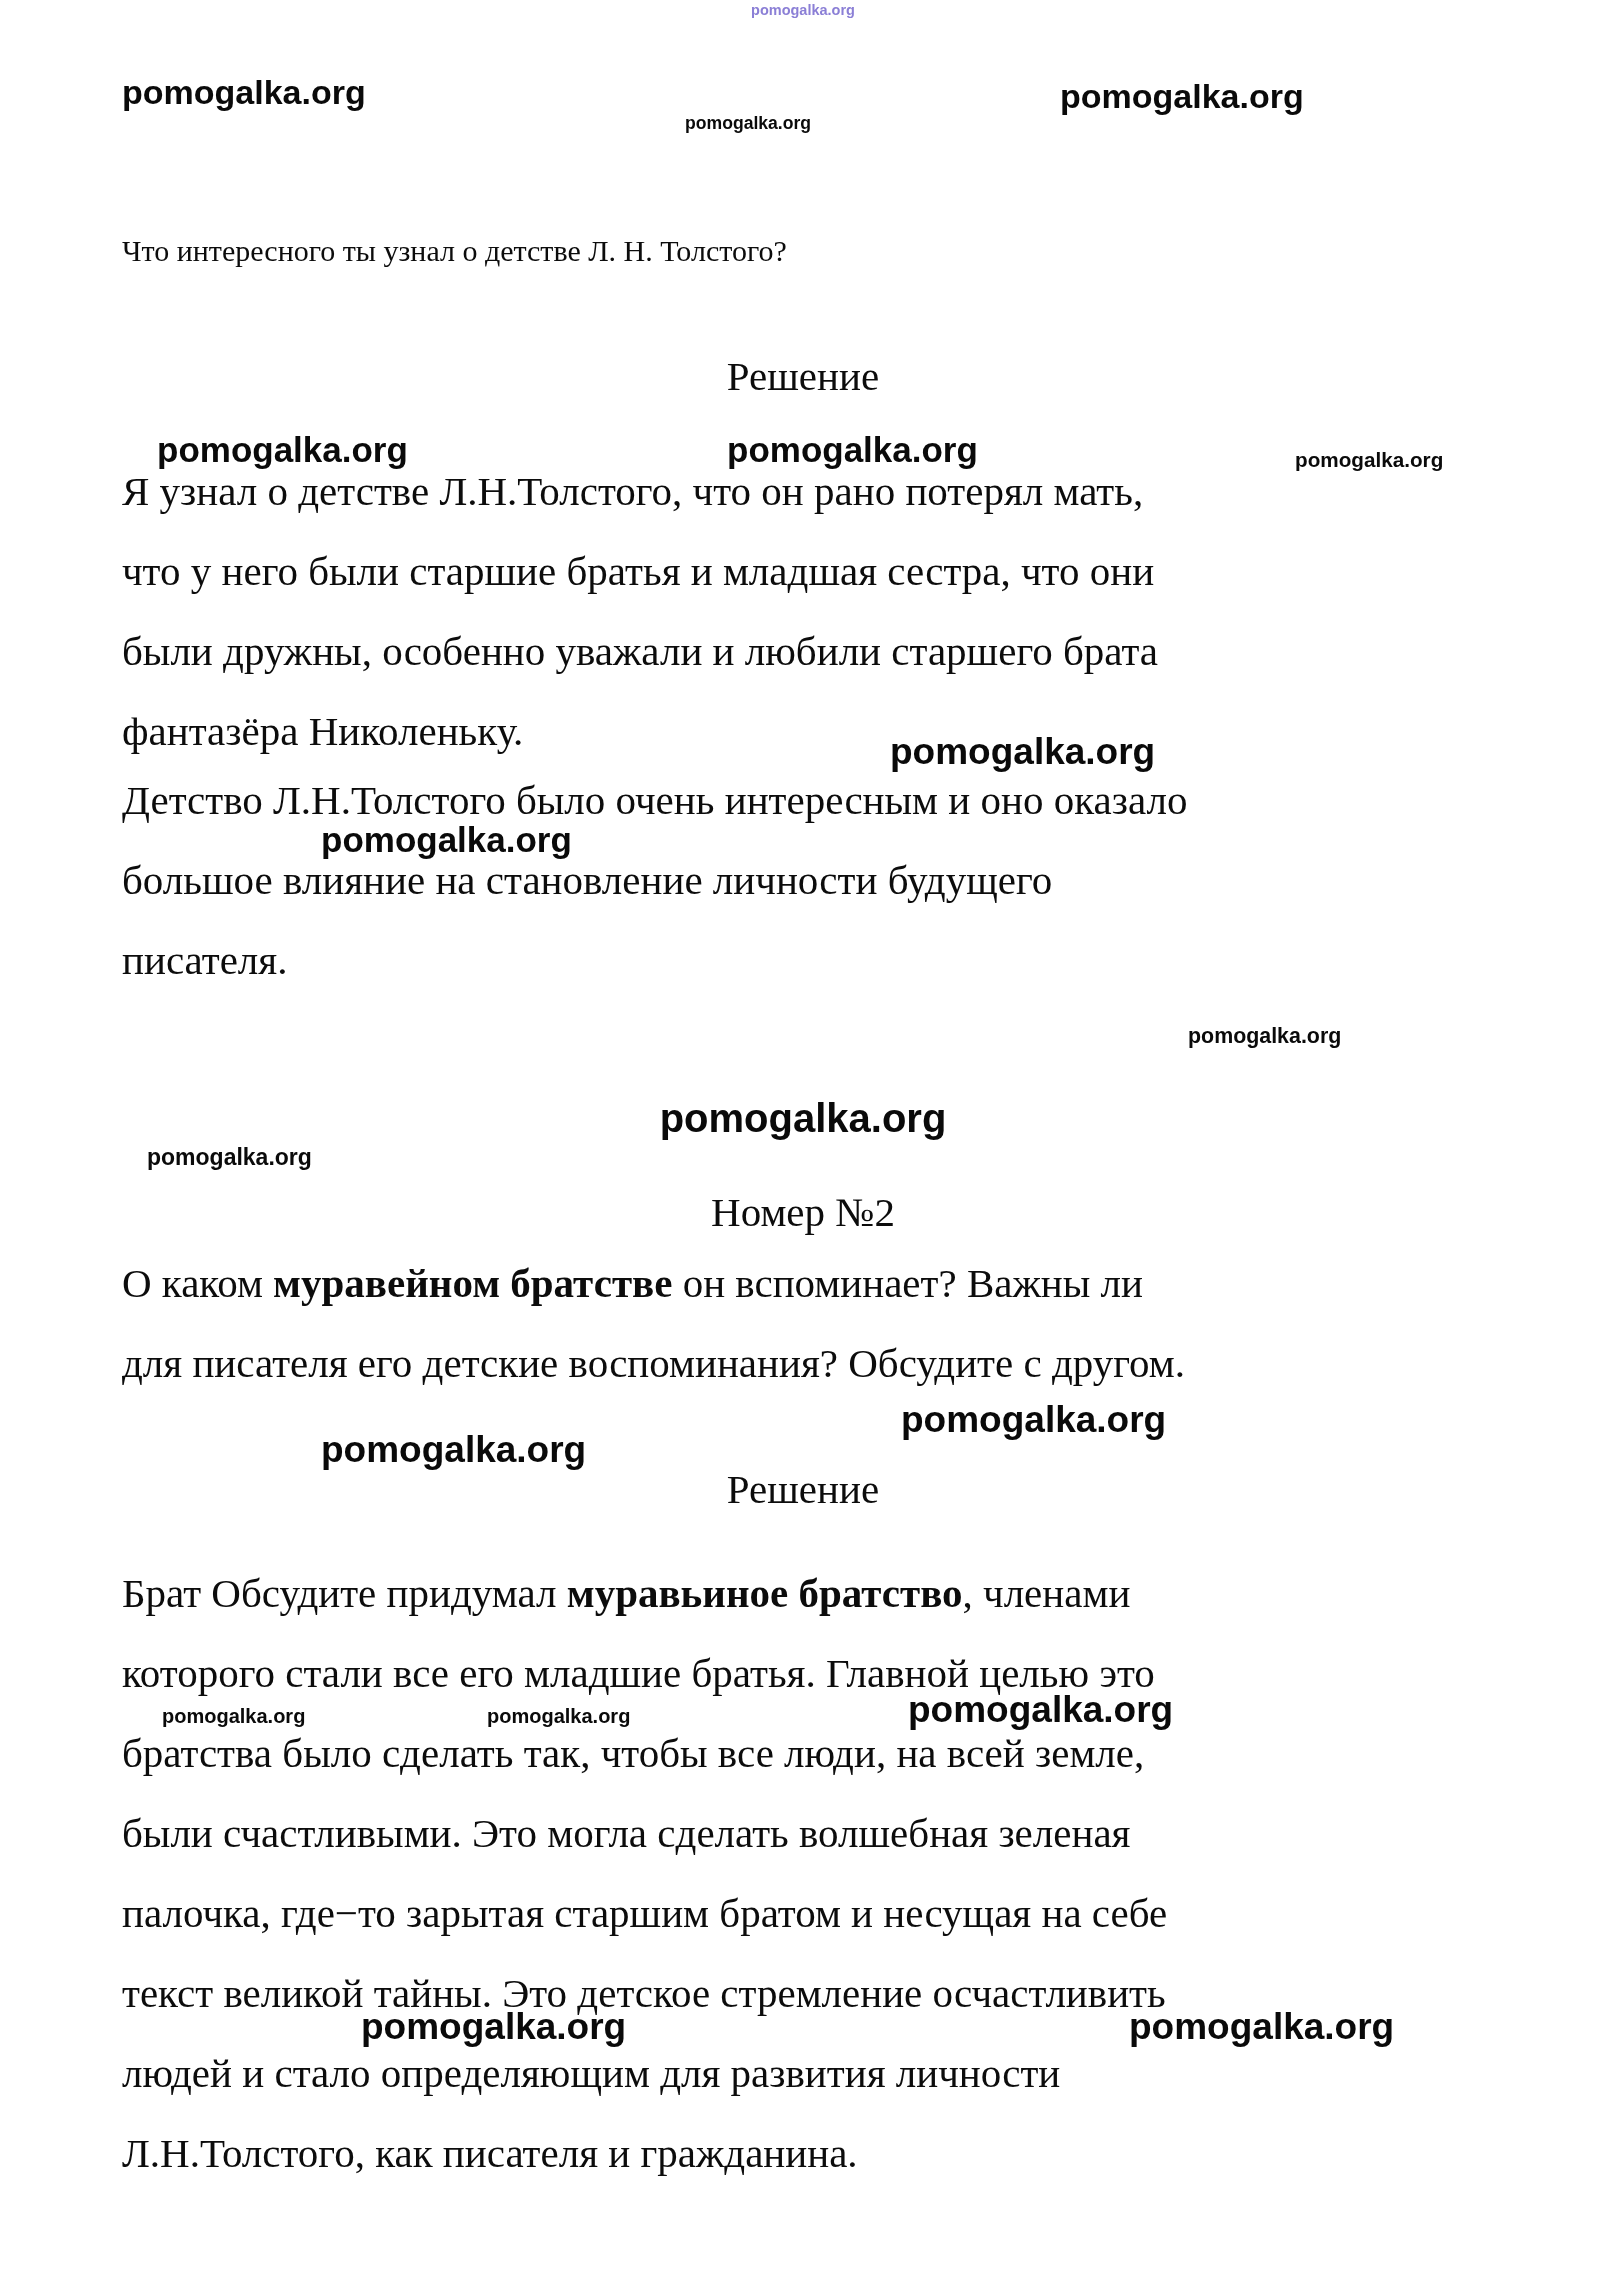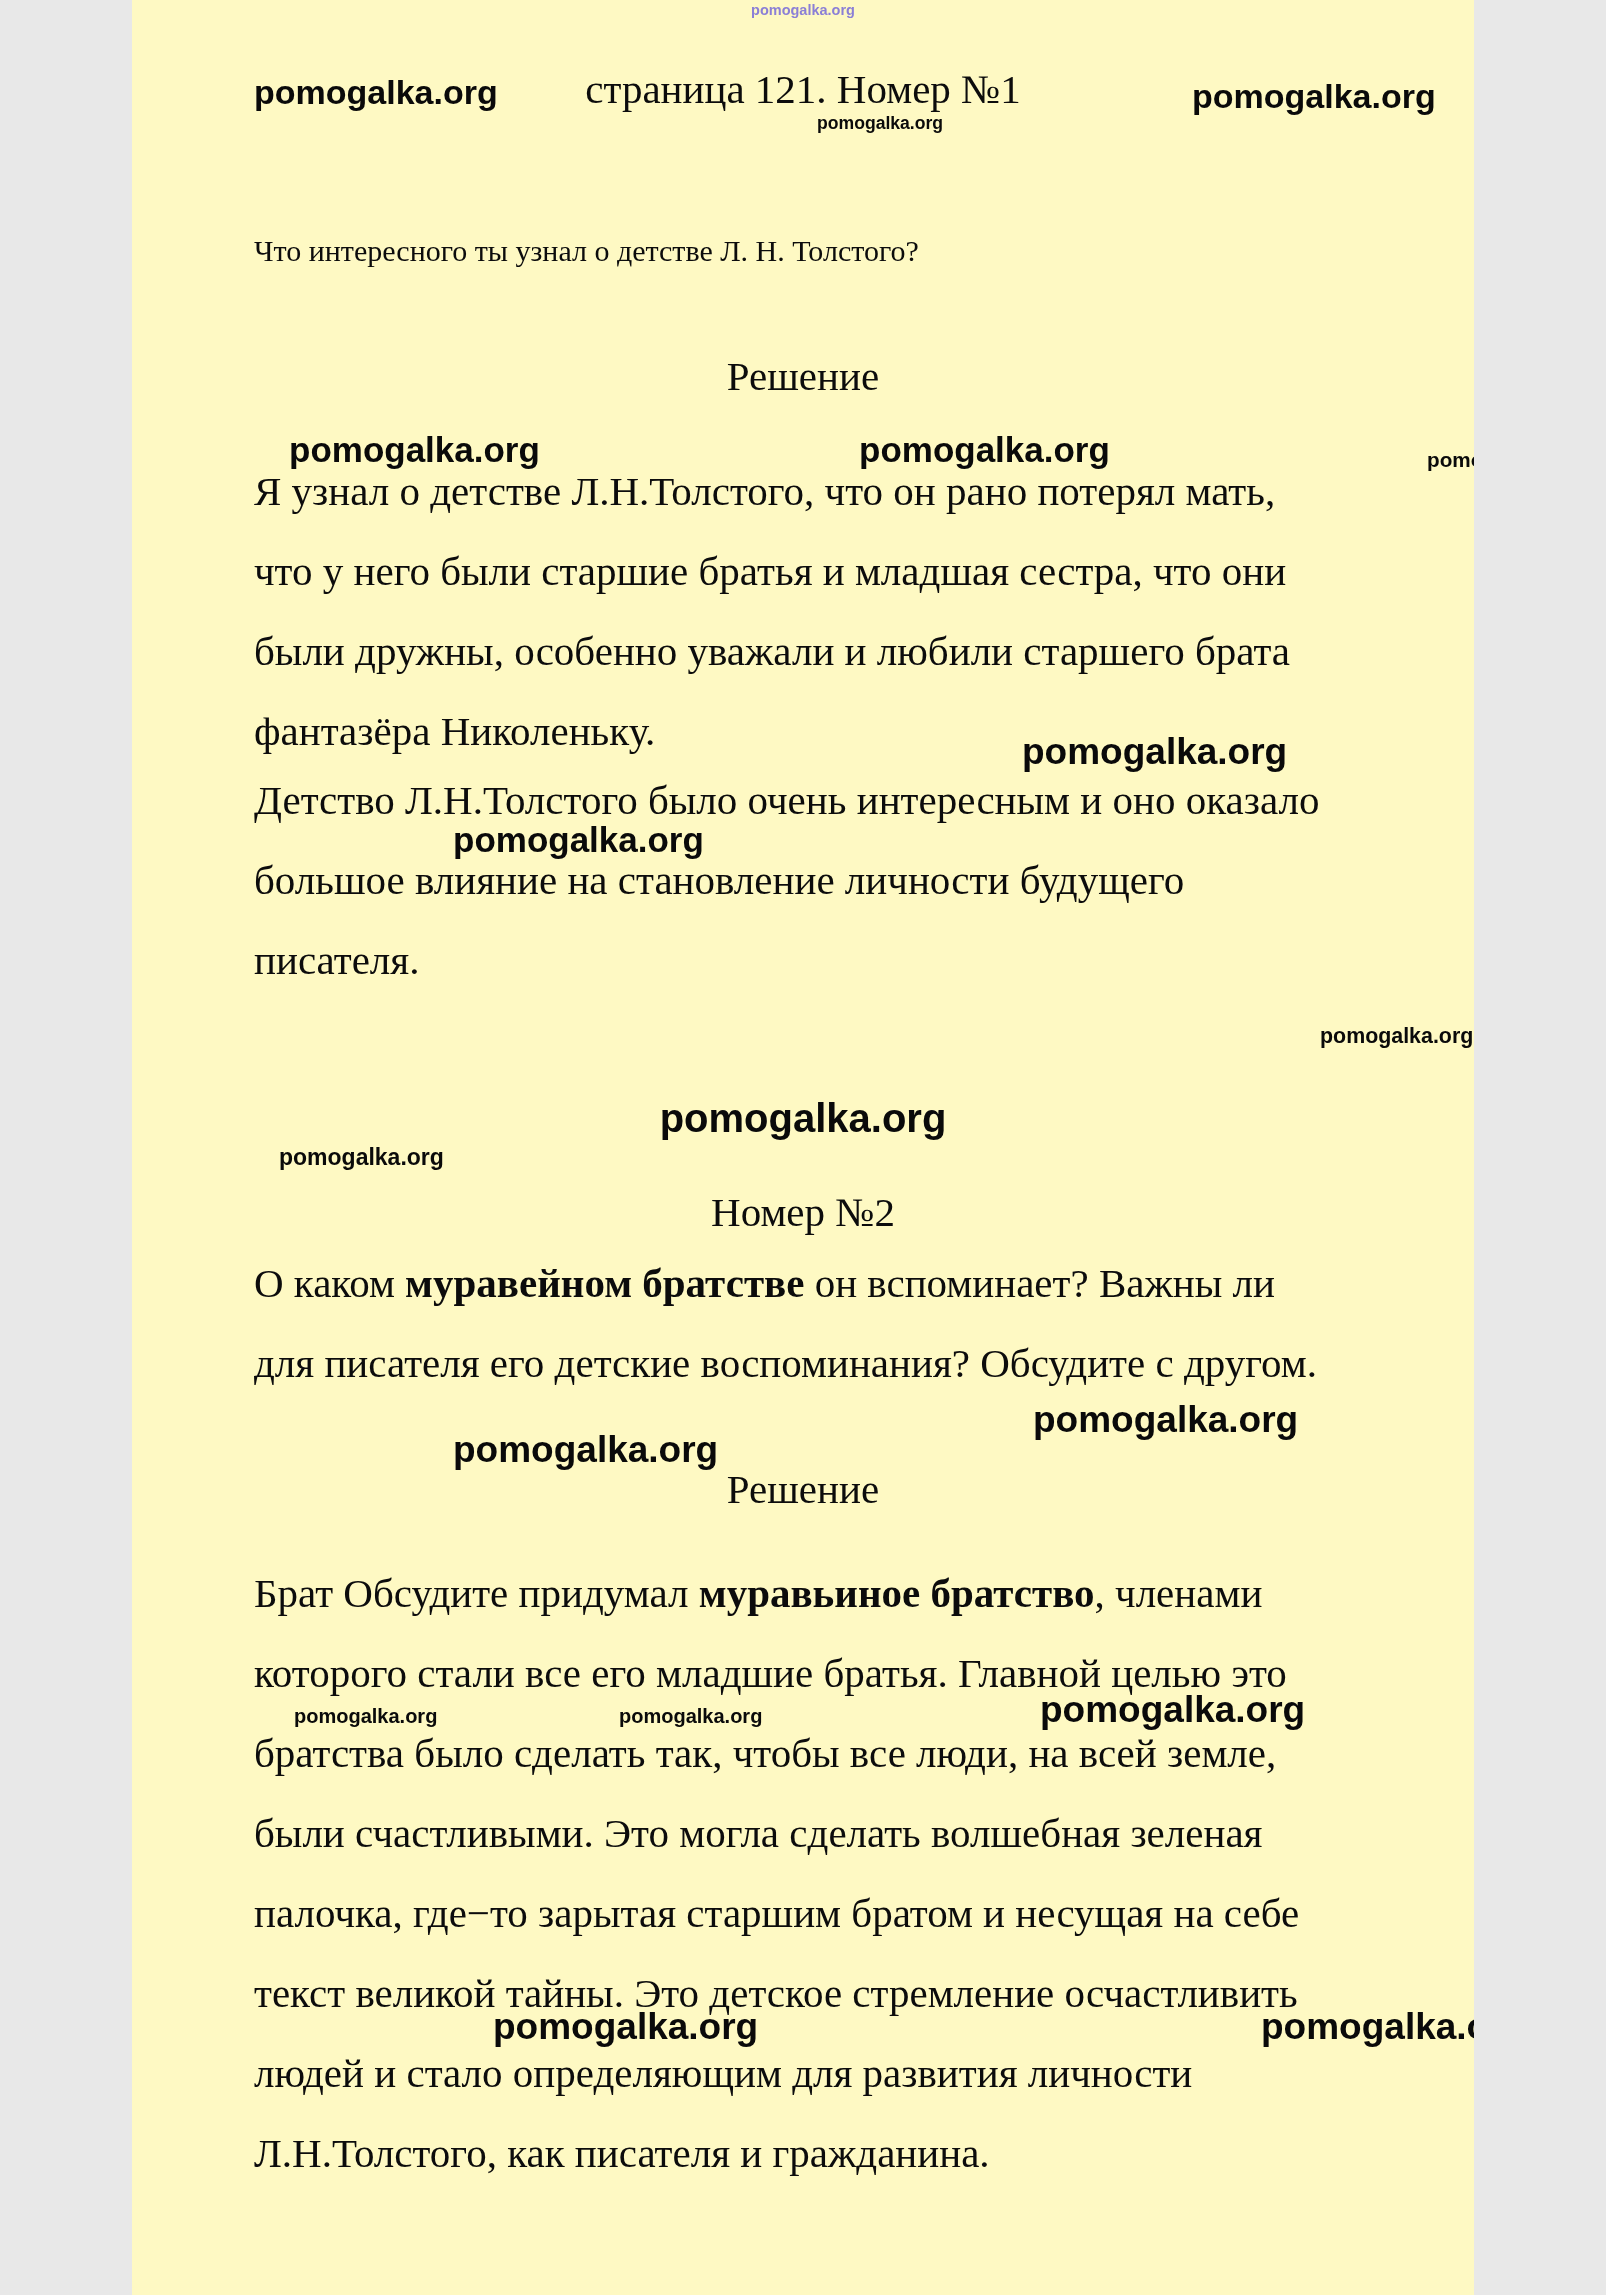--- a/index.html
+++ b/index.html
@@ -1,20 +1,20 @@
 <!DOCTYPE html>
 <html lang="ru" style="font-size:12.2px"><head>
 <meta charset="utf-8">
 <style>
   html, body { margin: 0; padding: 0; background: #e8e8e8; }
   .page {
     position: relative;
-    width: 1342px;
+    width: 1606px;
     height: 2295px;
-    background: #fef9c3;
+    background: #ffffff;
     overflow: hidden;
     margin: 0 auto;
   }
   .serif {
     font-family: "Liberation Serif", "DejaVu Serif", serif;
     color: #0c0c0c;
     position: absolute;
     white-space: nowrap;
   }
   .para {
@@ -38,21 +38,20 @@
   .wm-tiny-top { color: #8b7fd6; }
 </style>
 </head>
 <body>
 
 <div class="page">
 
   <div class="wm wm-tiny-top centered" style="top:1.5px; font-size:14.5px;">pomogalka.org</div>
 
   <div class="wm" style="left:122px; top:73px; font-size:34px;">pomogalka.org</div>
-  <div class="serif centered" style="top:65px; font-size:41px;">страница 121. Номер №1</div>
   <div class="wm" style="left:685px; top:113px; font-size:17.6px;">pomogalka.org</div>
   <div class="wm" style="left:1060px; top:77px; font-size:34px;">pomogalka.org</div>
 
   <div class="serif" style="left:122px; top:234px; font-size:30px;">Что интересного ты узнал о детстве Л. Н. Толстого?</div>
 
   <div class="serif centered" style="top:352px; font-size:41px;">Решение</div>
 
   <div class="wm" style="left:157px; top:430px; font-size:35px;">pomogalka.org</div>
   <div class="wm" style="left:727px; top:430px; font-size:35px;">pomogalka.org</div>
   <div class="wm" style="left:1295px; top:448px; font-size:20.7px;">pomogalka.org</div>

